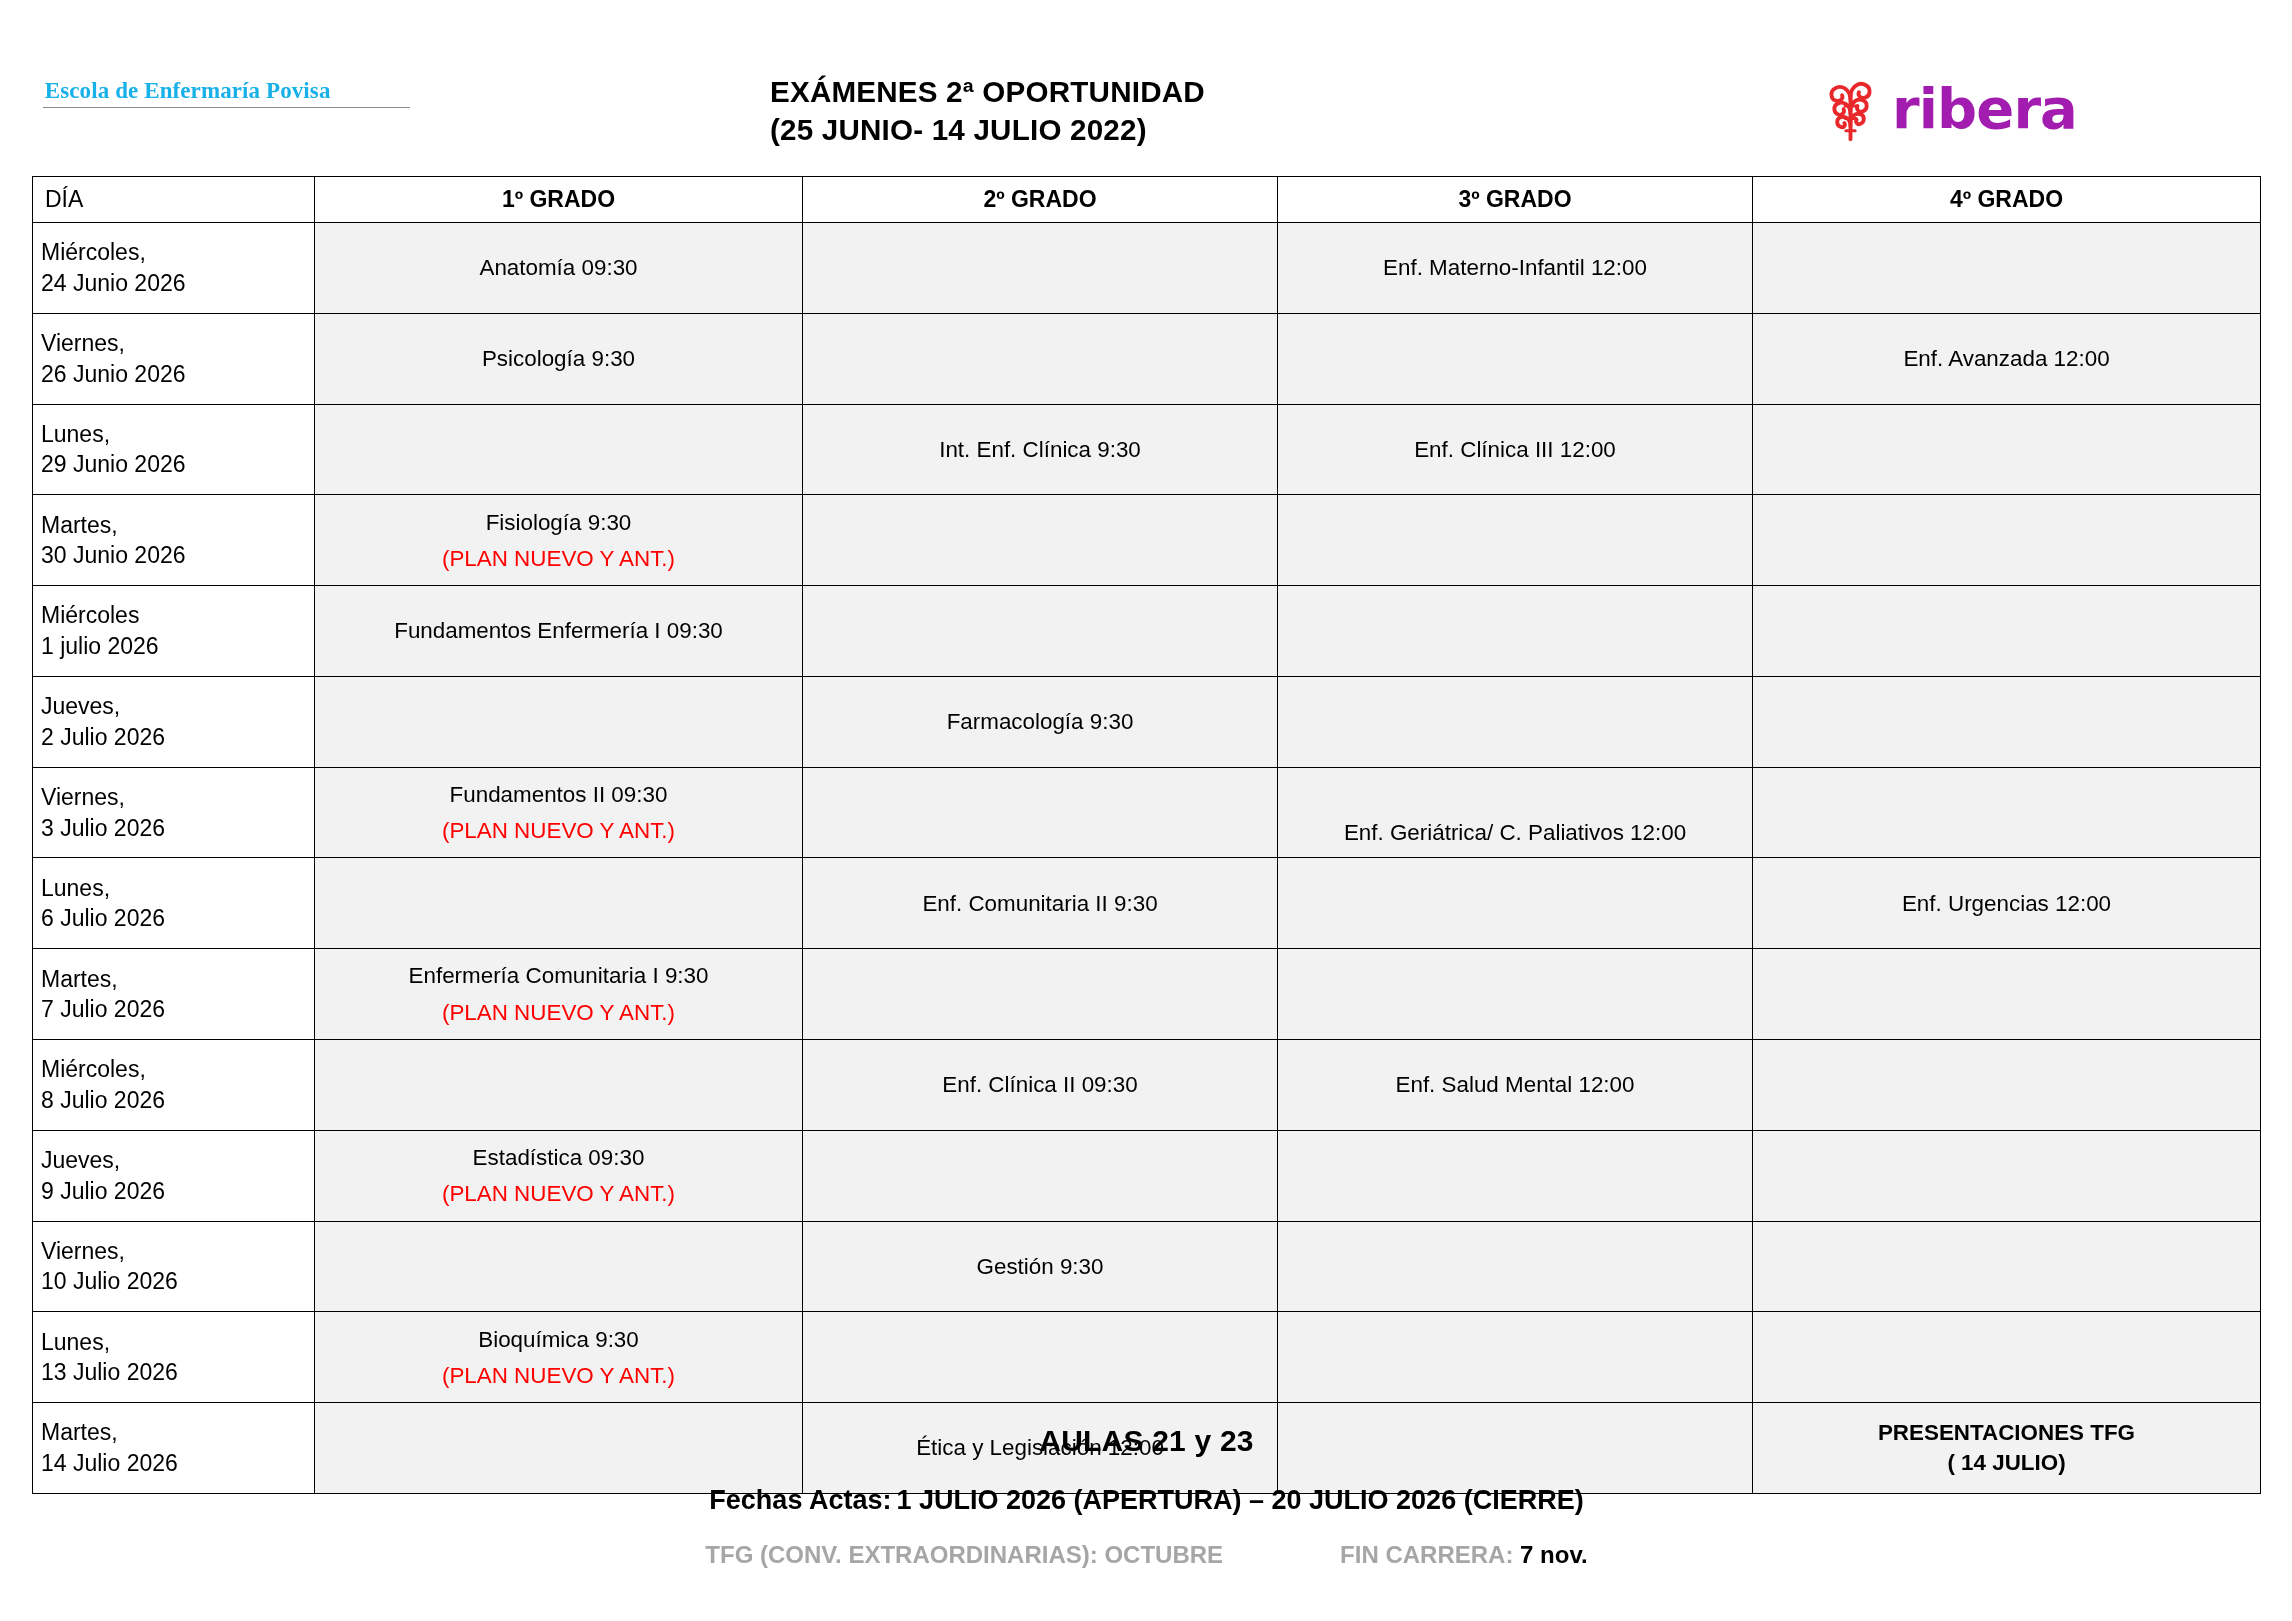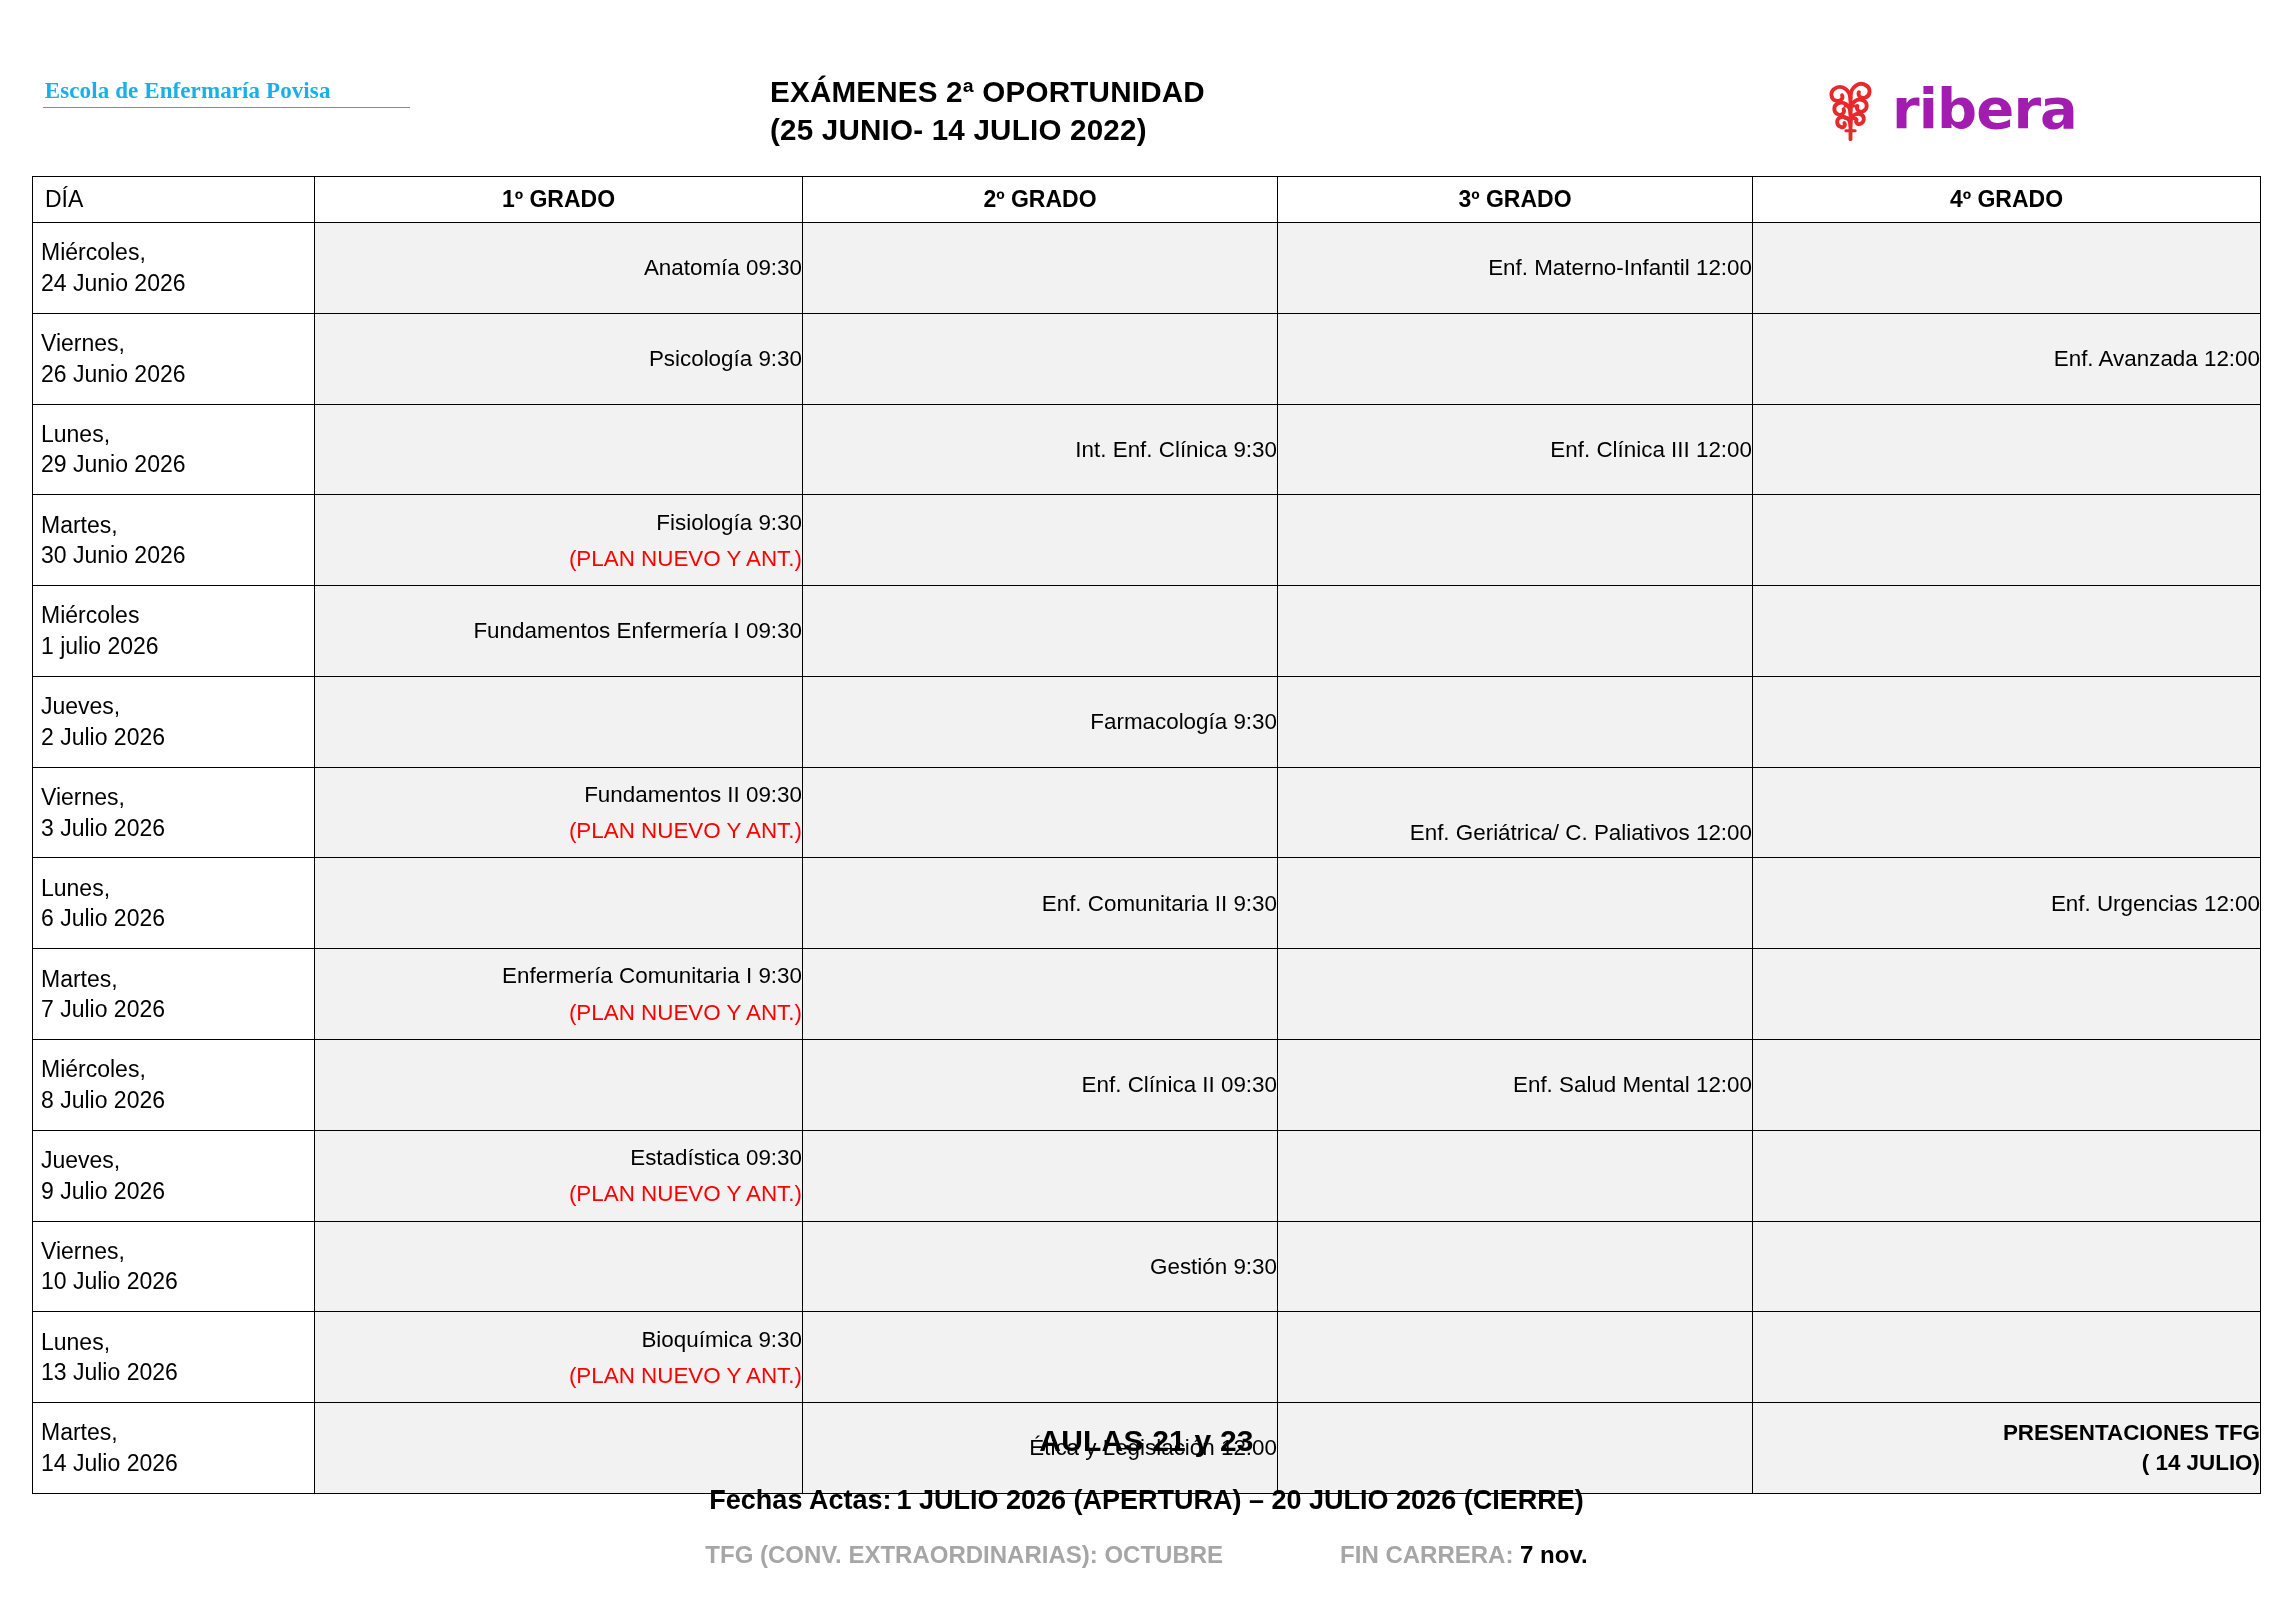--- a/index.html
+++ b/index.html
@@ -138,21 +138,21 @@
   tbody td { background: #f2f2f2; height: 79px; }
   tbody td.dia {
     background: #ffffff;
     text-align: left;
     padding: 5.4px 0 5.4px 8px;
     font-size: 23px;
     line-height: 1.33;
     vertical-align: middle;
   }
   tbody td.cell {
-    text-align: right;
+    text-align: center;
     font-size: 22.4px;
     line-height: 1.3;
     margin-left: 41px;
   }
   tbody td.cell.bottom { vertical-align: bottom; padding-bottom: 10.7px; }
   tbody td.cell .plan {
     color: #ff0000;
     display: block;
     margin-top: 7.2px;
   }

